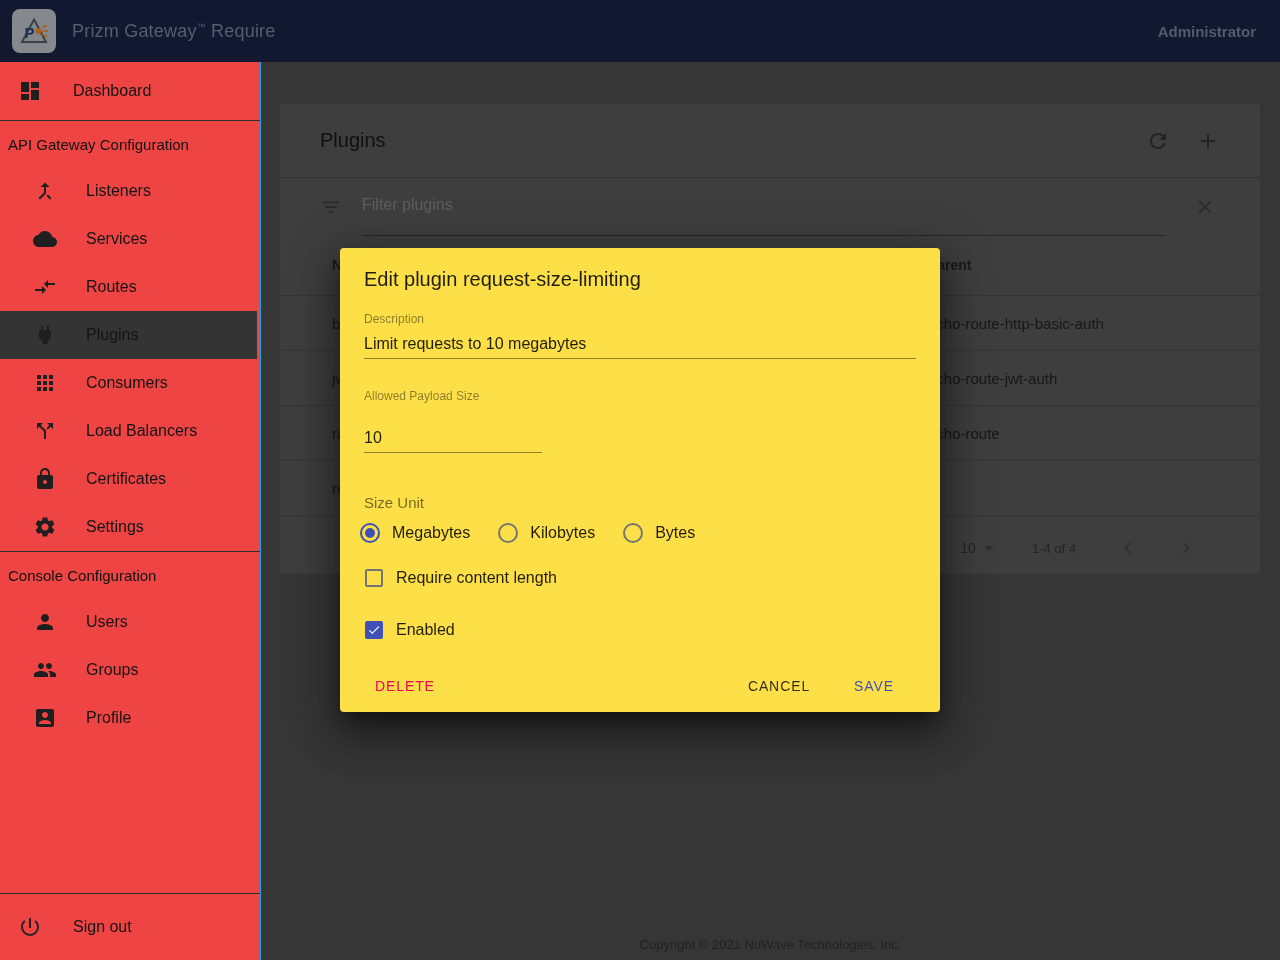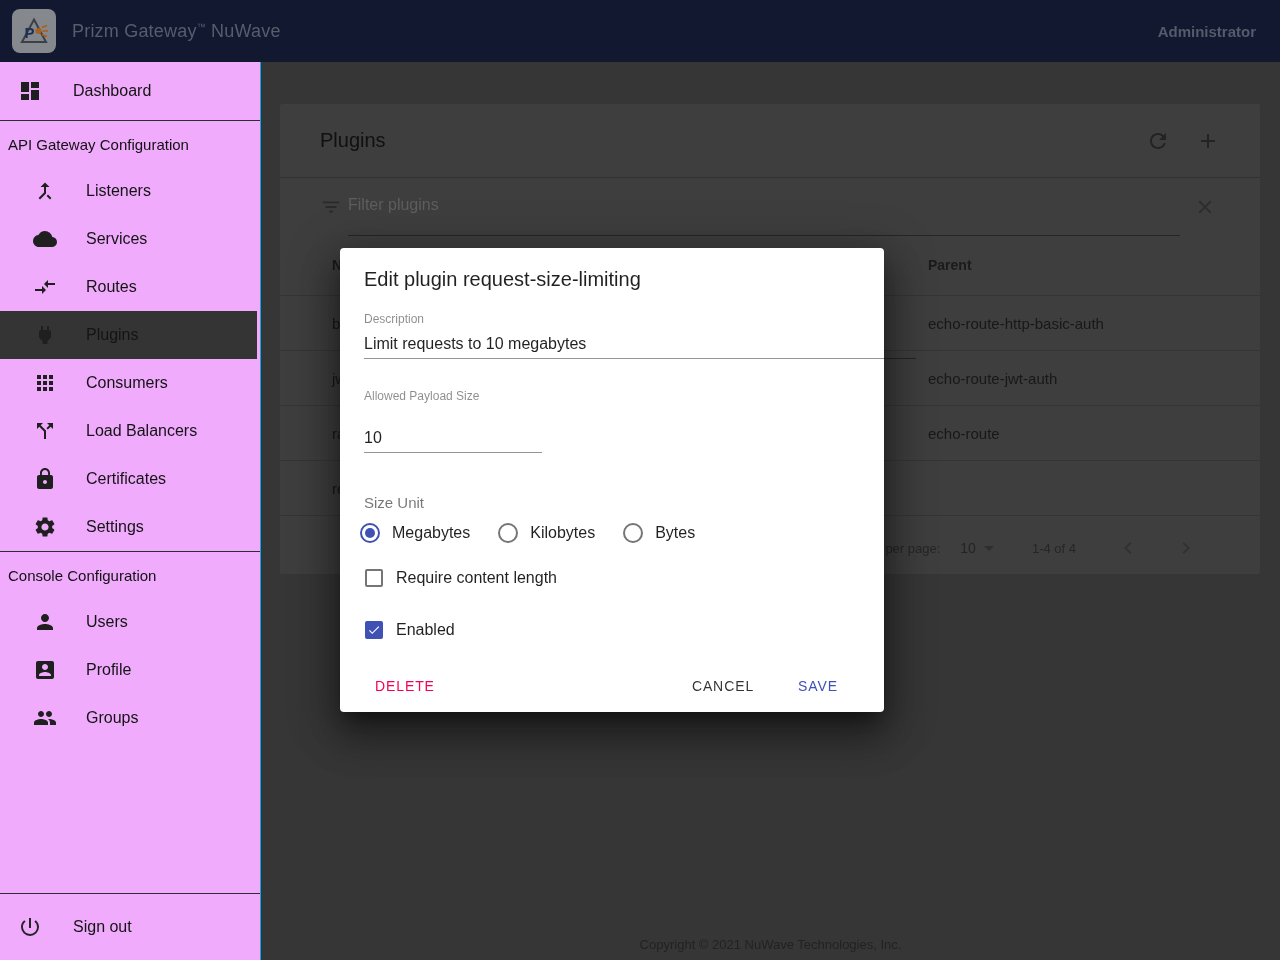--- a/index.html
+++ b/index.html
@@ -18,21 +18,21 @@
     width:44px;height:44px;margin-left:12px;border-radius:8px;
     background:#85888d;display:flex;align-items:center;justify-content:center;
   }
   .app-title{margin-left:16px;font-size:18px;font-weight:500;color:#565d6c;letter-spacing:.2px;}
   .app-title .tm{font-size:9px;vertical-align:super;}
   .header-user{position:absolute;right:24px;top:0;height:62px;display:flex;align-items:center;
     font-size:15px;color:#545b6a;font-weight:bold;}
   
   .sidebar{
     position:absolute;left:0;top:62px;width:260px;height:898px;
-    background:#f0abfc;border-right:2px solid #0ea5e9;display:flex;flex-direction:column;
+    background:#ef4444;border-right:2px solid #0ea5e9;display:flex;flex-direction:column;
   }
   .side-row{height:48px;display:flex;align-items:center;position:relative;cursor:pointer;}
   .side-row .s-icon{position:absolute;left:33px;width:24px;height:24px;color:#1f1f1f;}
   .side-row .s-label{position:absolute;left:86px;font-size:16px;color:#141414;}
   .side-row.dashboard{height:58px;}
   .side-row.dashboard .s-icon{left:18px;}
   .side-row.dashboard .s-label{left:73px;}
   .side-row.selected{background:#343434;margin-right:3px;margin-left:0;}
   .side-divider{height:1px;background:#2e2e2e;flex:none;}
   .side-section{height:46px;display:flex;align-items:center;padding-left:8px;
@@ -46,21 +46,21 @@
   .main{position:absolute;left:261px;top:62px;width:1019px;height:898px;background:#363636;}
   .card{
     position:absolute;left:19px;top:42px;width:980px;height:470px;
     background:#3e3e3e;border-radius:2px;
   }
   .card-head{height:73px;position:relative;border-bottom:1px solid #323232;}
   .card-title{position:absolute;left:40px;top:0;height:73px;display:flex;align-items:center;
     font-size:20px;color:#101010;}
   .card-actions{position:absolute;right:40px;top:0;height:73px;display:flex;align-items:center;gap:26px;}
   .icon-btn{width:24px;height:24px;color:#232323;cursor:pointer;background:none;border:none;padding:0;}
-  .filter-row{height:57px;display:flex;align-items:center;padding:0 44px 0 40px;}
+  .filter-row{height:57px;display:flex;align-items:center;padding:0 44px 0 40px;gap:14px;}
   .filter-row .f-icon{width:22px;height:22px;color:#2a2a2a;flex:none;}
   .filter-input-wrap{flex:1;margin-left:6px;height:100%;display:flex;align-items:center;
     border-bottom:1px solid #262626;}
   .filter-input{flex:1;background:transparent;border:none;outline:none;
     font-family:"Liberation Sans",sans-serif;font-size:16px;color:#1a1a1a;padding:0 0 2px 0;}
   .filter-input::placeholder{color:#5e5e5e;}
   .clear-btn{width:22px;height:22px;color:#2d2d2d;margin-left:14px;flex:none;cursor:pointer;background:none;border:none;padding:0;}
   .thead{height:60px;position:relative;border-bottom:1px solid #353535;}
   .thead span{position:absolute;top:0;height:60px;display:flex;align-items:center;
     font-size:14px;font-weight:700;color:#1b1b1b;}
@@ -78,22 +78,22 @@
     border-top:5px solid #2e2e2e;margin-left:8px;}
   .pag-range{margin-left:38px;}
   .pag-chev{width:24px;height:24px;color:#323232;cursor:pointer;background:none;border:none;padding:0;}
   .pag-chev.prev{margin-left:40px;}
   .pag-chev.next{margin-left:34px;}
   .footer-note{position:absolute;left:0;right:0;bottom:8px;text-align:center;
     font-size:13px;color:#222222;}
   
   .backdrop{position:absolute;left:0;top:0;width:1280px;height:960px;background:rgba(0,0,0,0);z-index:50;}
   .dialog{
-    position:absolute;left:340px;top:248px;width:544px;height:464px;z-index:60;
-    background:#ffffff;border-radius:4px;
+    position:absolute;left:340px;top:248px;width:600px;height:464px;z-index:60;
+    background:#fde047;border-radius:4px;
     box-shadow:0 11px 15px -7px rgba(0,0,0,.45),0 24px 38px 3px rgba(0,0,0,.30),0 9px 46px 8px rgba(0,0,0,.26);
   }
   .dlg-title{position:absolute;left:24px;top:16px;font-size:20px;line-height:30px;
     font-weight:500;color:rgba(0,0,0,.87);}
   .fld-label{position:absolute;left:24px;font-size:12px;color:rgba(0,0,0,.45);}
   .lbl-desc{top:64px;}
   .lbl-payload{top:389px;transform:translateY(-248px);} 
   .dlg-input{position:absolute;left:24px;height:28px;border:none;border-bottom:1px solid rgba(0,0,0,.42);
     outline:none;background:transparent;font-family:"Liberation Sans",sans-serif;
     font-size:16px;color:rgba(0,0,0,.87);padding:0;}
@@ -130,21 +130,21 @@
   <div class="logo-box">
     <svg width="30" height="30" viewBox="0 0 30 30">
       <polygon points="15,3.5 27,26 3,26" fill="none" stroke="#3a4046" stroke-width="2"></polygon>
       <text x="5.5" y="21.5" font-family="Liberation Sans, sans-serif" font-size="15" font-weight="bold" fill="#1c2f55">P</text>
       <circle cx="19.5" cy="15" r="3" fill="#a8601c"></circle>
       <line x1="23" y1="11.5" x2="28" y2="9.5" stroke="#a8601c" stroke-width="1.6"></line>
       <line x1="23.5" y1="15" x2="29" y2="15" stroke="#a8601c" stroke-width="1.6"></line>
       <line x1="23" y1="18.5" x2="28" y2="20.5" stroke="#a8601c" stroke-width="1.6"></line>
     </svg>
   </div>
-  <div class="app-title"><span>Prizm Gateway</span><span class="tm">™</span> <span>NuWave</span></div>
+  <div class="app-title"><span>Prizm Gateway</span><span class="tm">™</span> <span>Require</span></div>
   <div class="header-user">Administrator</div>
 </div>
 
 <div class="sidebar">
   <div class="side-row dashboard">
     <span class="s-icon">
       <svg viewBox="0 0 24 24" width="24" height="24" fill="currentColor">
           <path d="M3 13h8V3H3v10zm0 8h8v-6H3v6zm10 0h8V11h-8v10zm0-18v6h8V3h-8z"></path>
         </svg>
     </span>
@@ -225,32 +225,32 @@
     <span class="s-icon">
       <svg viewBox="0 0 24 24" width="24" height="24" fill="currentColor">
           <path d="M12 12c2.21 0 4-1.79 4-4s-1.79-4-4-4-4 1.79-4 4 1.79 4 4 4zm0 2c-2.67 0-8 1.34-8 4v2h16v-2c0-2.66-5.33-4-8-4z"></path>
         </svg>
     </span>
     <span class="s-label">Users</span>
   </div>
   <div class="side-row">
     <span class="s-icon">
       <svg viewBox="0 0 24 24" width="24" height="24" fill="currentColor">
+          <path d="M16 11c1.66 0 2.99-1.34 2.99-3S17.66 5 16 5c-1.66 0-3 1.34-3 3s1.34 3 3 3zm-8 0c1.66 0 2.99-1.34 2.99-3S9.66 5 8 5C6.34 5 5 6.34 5 8s1.34 3 3 3zm0 2c-2.33 0-7 1.17-7 3.5V19h14v-2.5c0-2.33-4.67-3.5-7-3.5zm8 0c-.29 0-.62.02-.97.05 1.16.84 1.97 1.97 1.97 3.45V19h6v-2.5c0-2.33-4.67-3.5-7-3.5z"></path>
+        </svg>
+    </span>
+    <span class="s-label">Groups</span>
+  </div>
+  <div class="side-row">
+    <span class="s-icon">
+      <svg viewBox="0 0 24 24" width="24" height="24" fill="currentColor">
           <path d="M3 5v14c0 1.1.89 2 2 2h14c1.1 0 2-.9 2-2V5c0-1.1-.9-2-2-2H5c-1.11 0-2 .9-2 2zm12 4c0 1.66-1.34 3-3 3s-3-1.34-3-3 1.34-3 3-3 3 1.34 3 3zm-9 8c0-2 4-3.1 6-3.1s6 1.1 6 3.1v1H6v-1z"></path>
         </svg>
     </span>
     <span class="s-label">Profile</span>
-  </div>
-  <div class="side-row">
-    <span class="s-icon">
-      <svg viewBox="0 0 24 24" width="24" height="24" fill="currentColor">
-          <path d="M16 11c1.66 0 2.99-1.34 2.99-3S17.66 5 16 5c-1.66 0-3 1.34-3 3s1.34 3 3 3zm-8 0c1.66 0 2.99-1.34 2.99-3S9.66 5 8 5C6.34 5 5 6.34 5 8s1.34 3 3 3zm0 2c-2.33 0-7 1.17-7 3.5V19h14v-2.5c0-2.33-4.67-3.5-7-3.5zm8 0c-.29 0-.62.02-.97.05 1.16.84 1.97 1.97 1.97 3.45V19h6v-2.5c0-2.33-4.67-3.5-7-3.5z"></path>
-        </svg>
-    </span>
-    <span class="s-label">Groups</span>
   </div>
 
   <div class="side-spacer"></div>
   <div class="side-divider"></div>
   <div class="side-row signout">
     <span class="s-icon">
       <svg viewBox="0 0 24 24" width="24" height="24" fill="currentColor">
           <path d="M13 3h-2v10h2V3zm4.83 2.17-1.42 1.42A6.92 6.92 0 0 1 19 12c0 3.87-3.13 7-7 7A6.995 6.995 0 0 1 7.58 6.58L6.17 5.17A8.932 8.932 0 0 0 3 12a9 9 0 0 0 18 0c0-2.74-1.23-5.18-3.17-6.83z"></path>
         </svg>
     </span>

